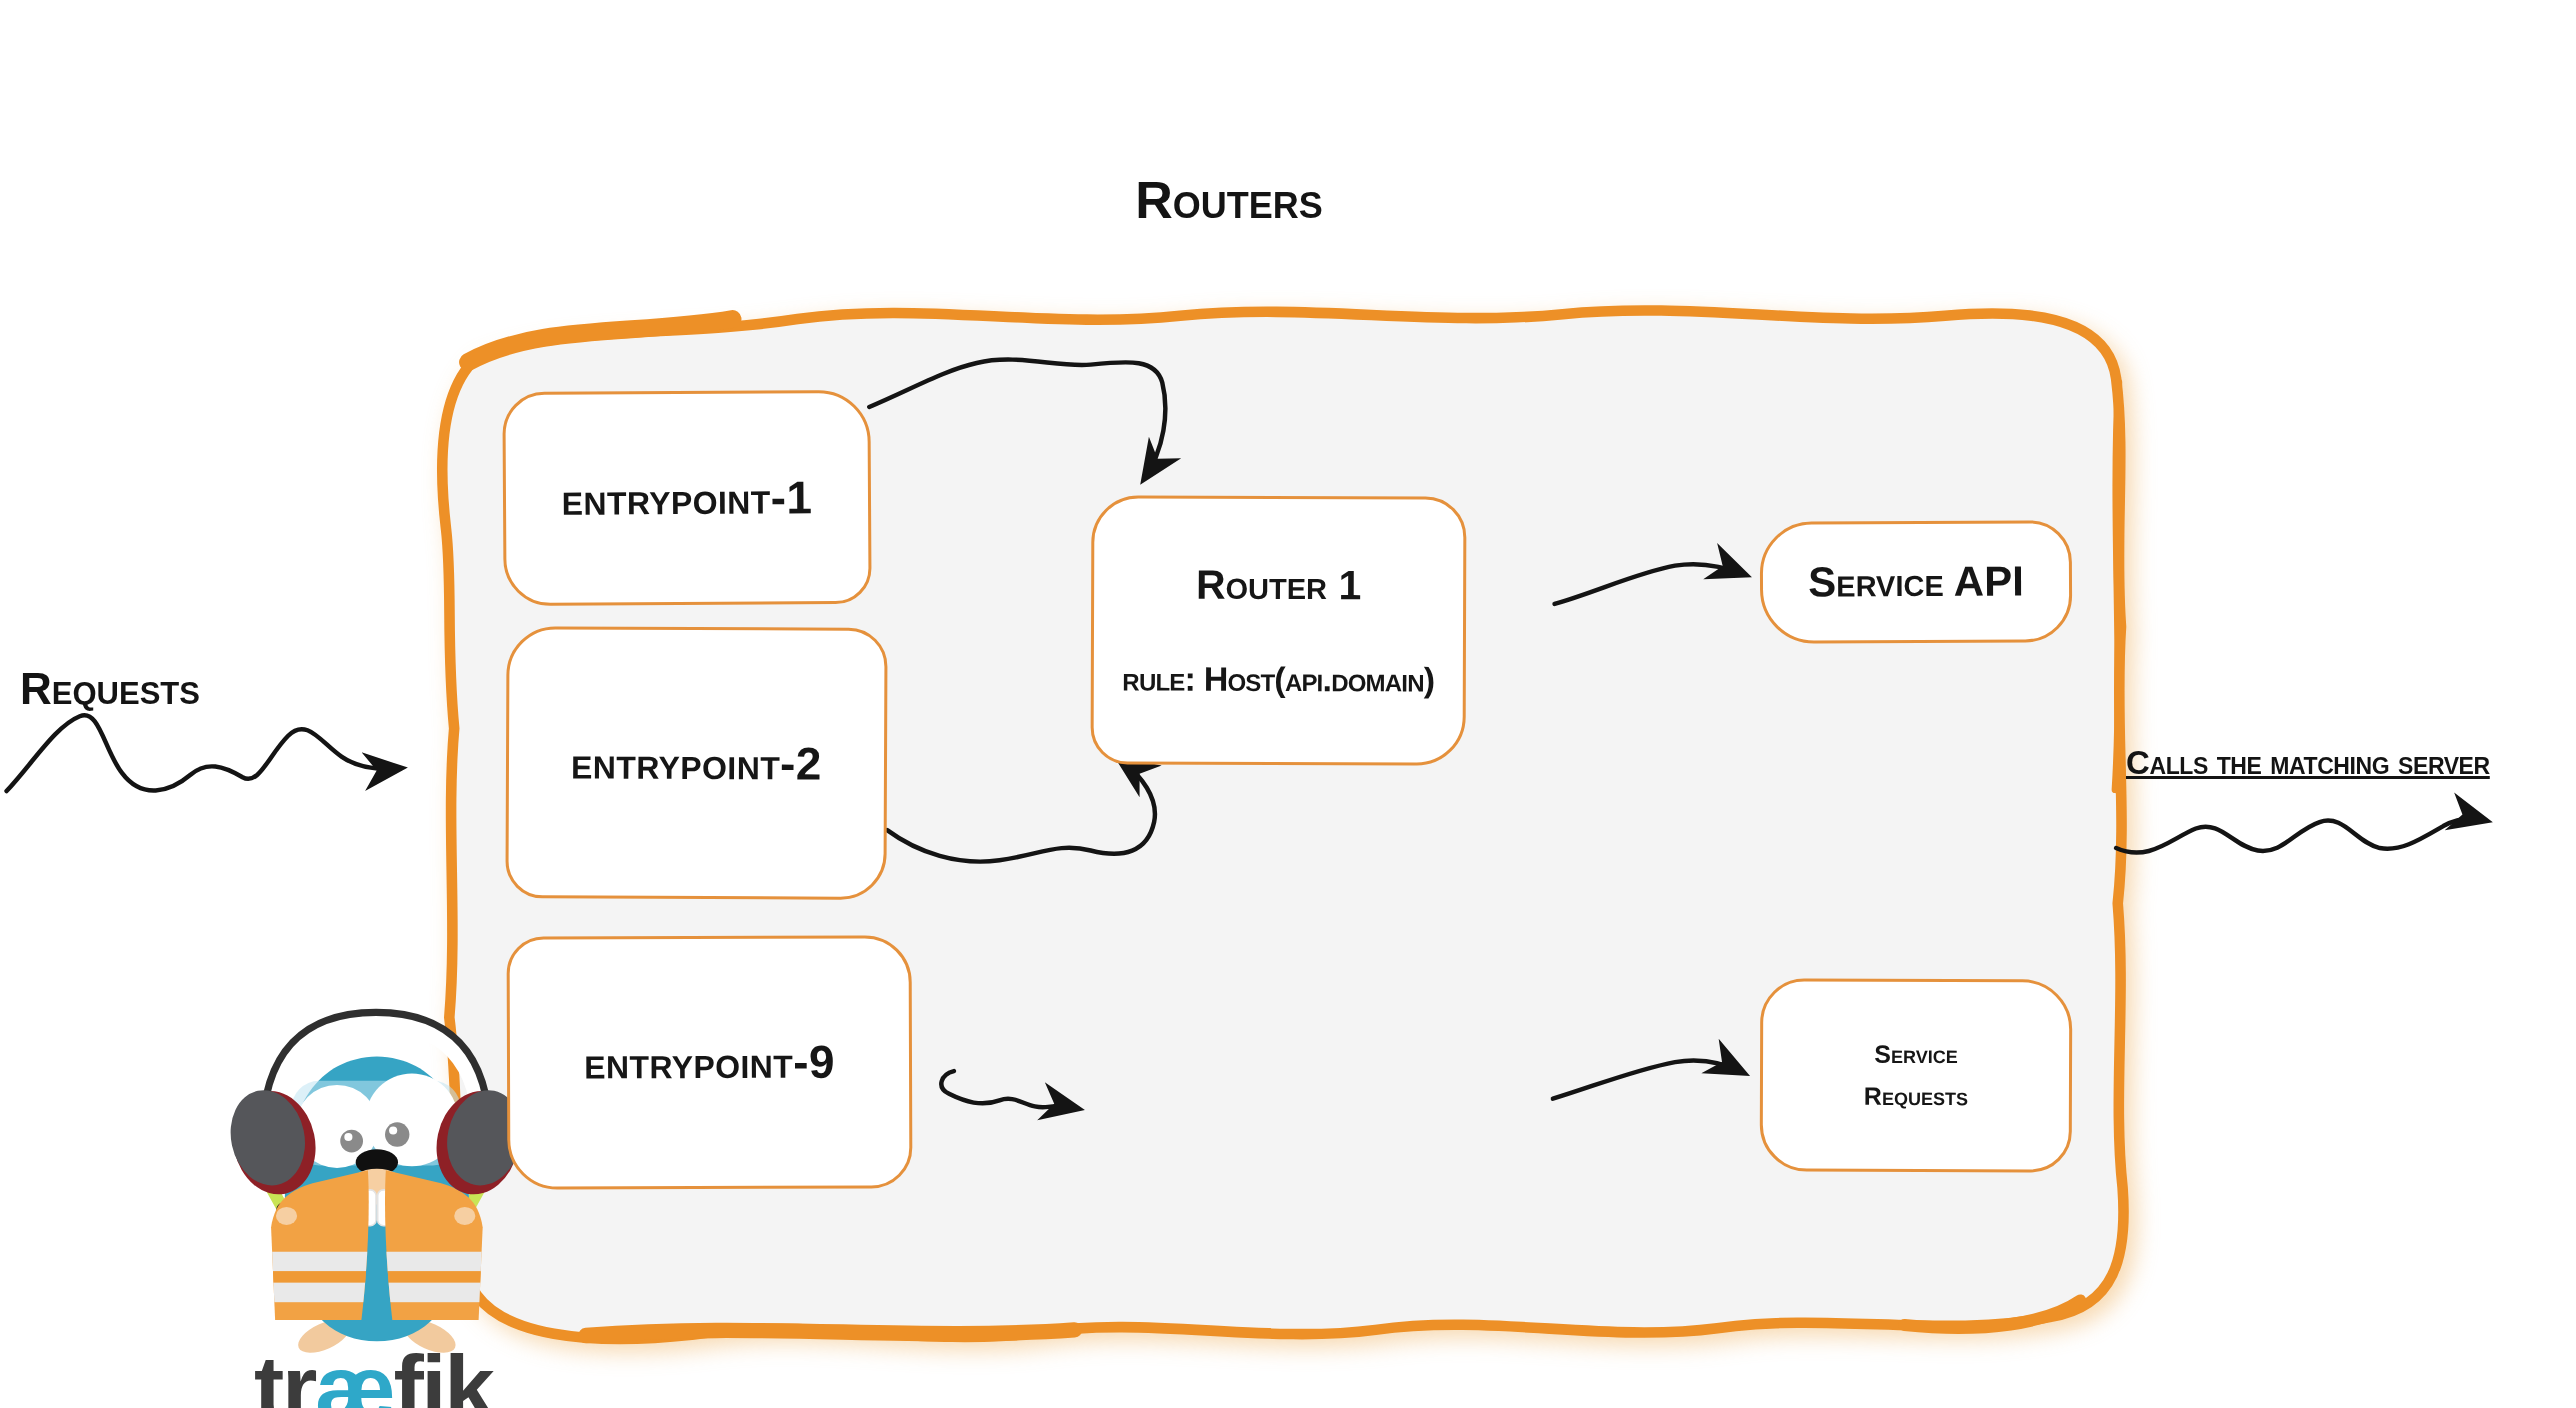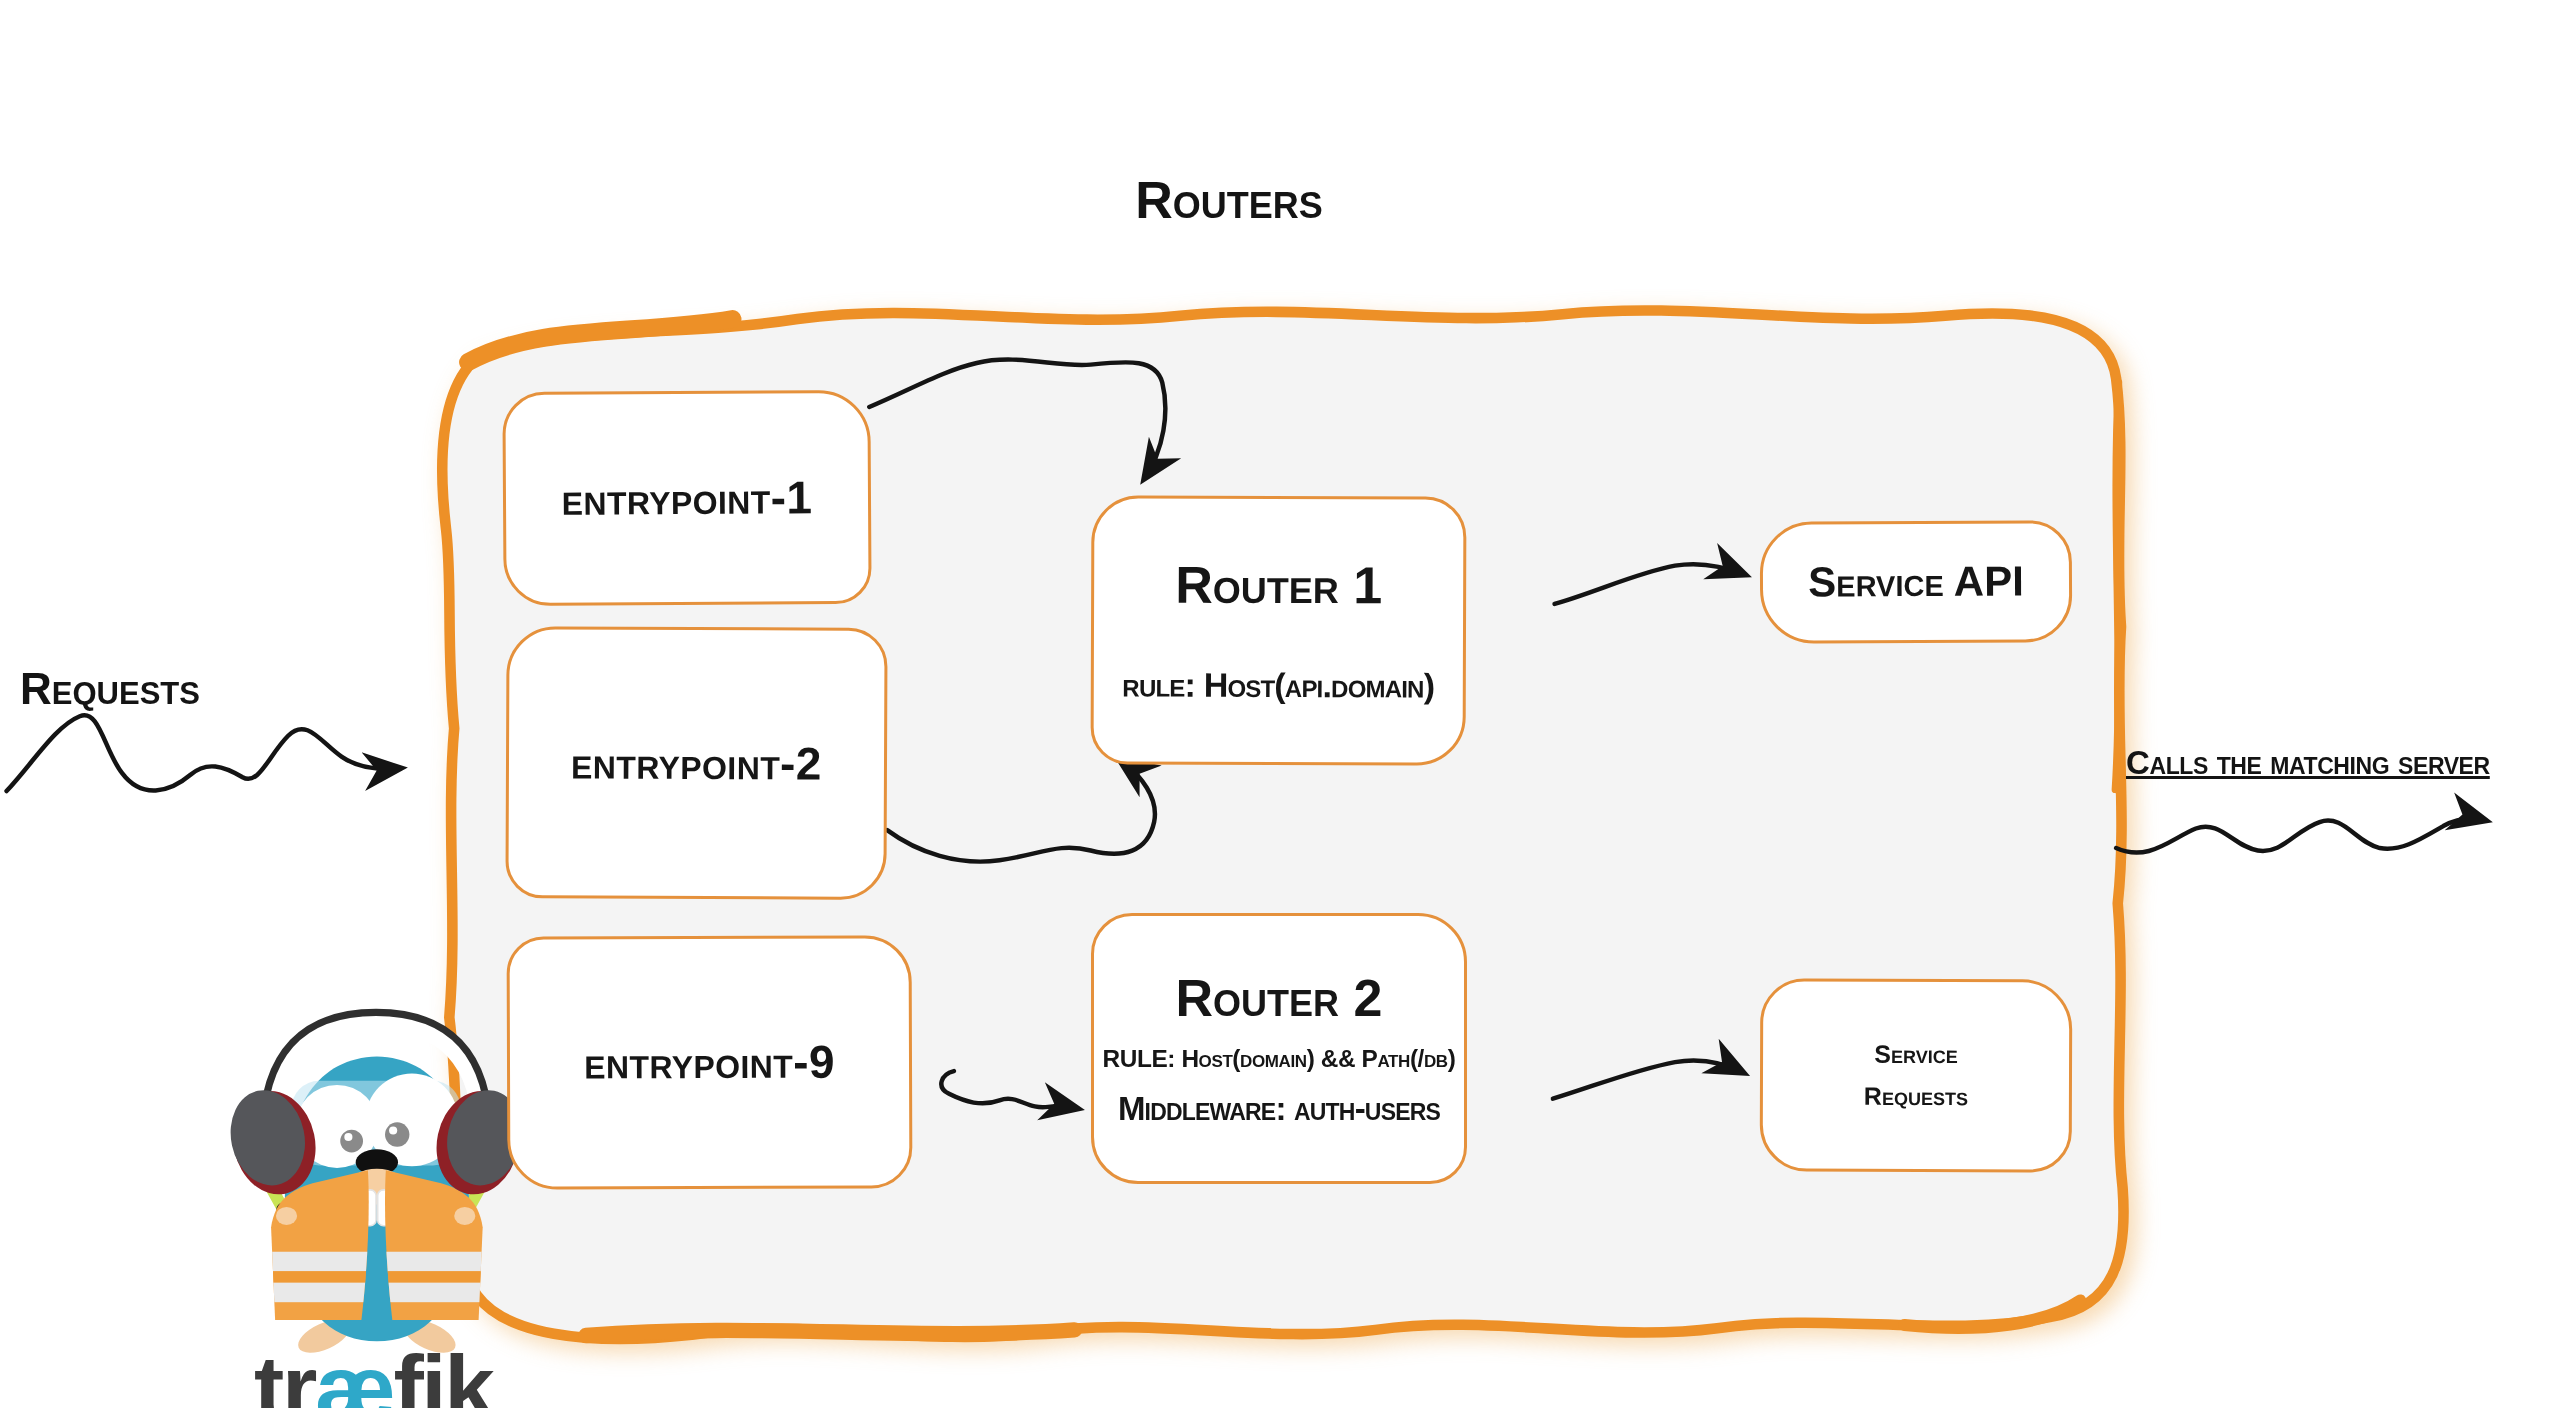--- a/index.html
+++ b/index.html
@@ -15,21 +15,21 @@
 
   .ep1{left:503px;top:391px;width:362px;height:208px;border-radius:42px 52px 36px 47px;transform:rotate(-.35deg);}
   .ep2{left:506px;top:627px;width:375px;height:266px;border-radius:49px 39px 46px 37px;transform:rotate(.25deg);}
   .ep3{left:507px;top:936px;width:399px;height:247px;border-radius:37px 47px 41px 50px;transform:rotate(-.2deg);}
   .r1 {left:1091px;top:496px;width:369px;height:263px;border-radius:47px 41px 49px 37px;gap:50px;transform:rotate(.2deg);}
   .r2 {left:1091px;top:913px;width:370px;height:265px;border-radius:41px 49px 37px 47px;gap:16.3px;}
   .sapi{left:1760px;top:521px;width:306px;height:116px;border-radius:52px 42px 47px 54px;transform:rotate(-.3deg);}
   .sdash{left:1760px;top:979px;width:306px;height:187px;border-radius:44px 50px 41px 47px;gap:13px;transform:rotate(.2deg);}
 
   .t-ep{font-size:46px;letter-spacing:0.4px;}
-  .t-node-title{font-size:52px;}
+  .t-node-title{font-size:41px;}
   .t-rule1{font-size:34px;letter-spacing:-0.8px;}
   .t-rule2{font-size:24.4px;letter-spacing:-0.4px;}
   .t-mw{font-size:33px;letter-spacing:-0.8px;}
   .t-svc{font-size:42px;}
   .t-svc2{font-size:25px;}
 
   .floating{position:absolute;z-index:2;color:#141414;}
   .t-title{left:1050px;top:171px;width:358px;text-align:center;font-size:52px;}
   .t-requests{left:20px;top:664px;font-size:44px;}
   .t-calls{left:2126px;top:744px;width:448px;font-size:33px;letter-spacing:-0.4px;text-decoration:underline;}
@@ -161,25 +161,20 @@
     <span class="sc t-ep">entrypoint-2</span>
   </div>
   <div class="node ep3">
     <span class="sc t-ep">entrypoint-9</span>
   </div>
 
   <div class="node r1">
     <span class="sc t-node-title">Router 1</span>
     <span class="sc t-rule1">rule: Host(api.domain)</span>
   </div>
-  <div class="node r2">
-    <span class="sc t-node-title">Router 2</span>
-    <span class="sc t-rule2">RULE: Host(domain) &amp;&amp; Path(/db)</span>
-    <span class="sc t-mw">Middleware: auth-users</span>
-  </div>
 
   <div class="node sapi">
     <span class="sc t-svc">Service API</span>
   </div>
   <div class="node sdash">
     <span class="sc t-svc2">Service</span>
     <span class="sc t-svc2">Requests</span>
   </div>
 
   <div class="wordmark"><span>tr</span><span class="ae">æ</span><span>fik</span></div>

